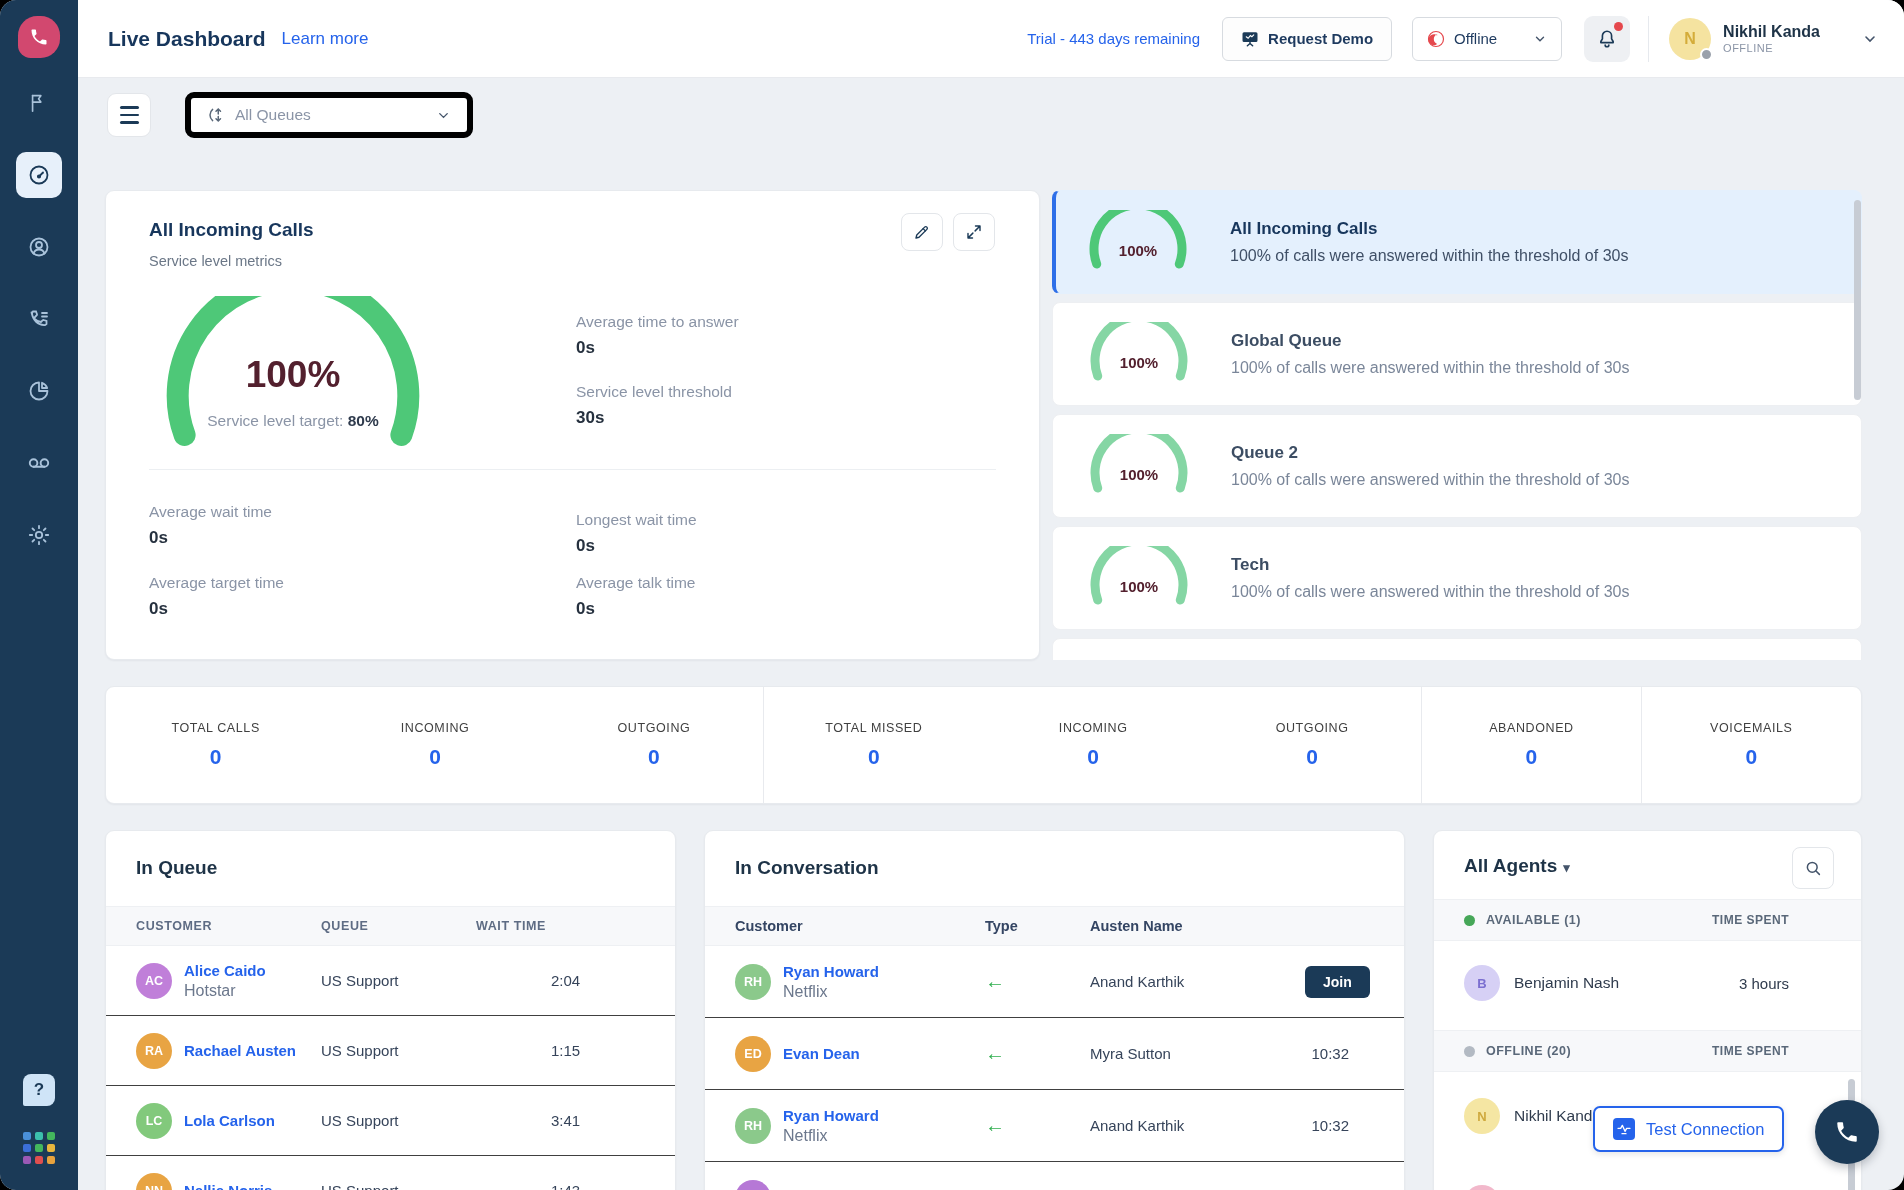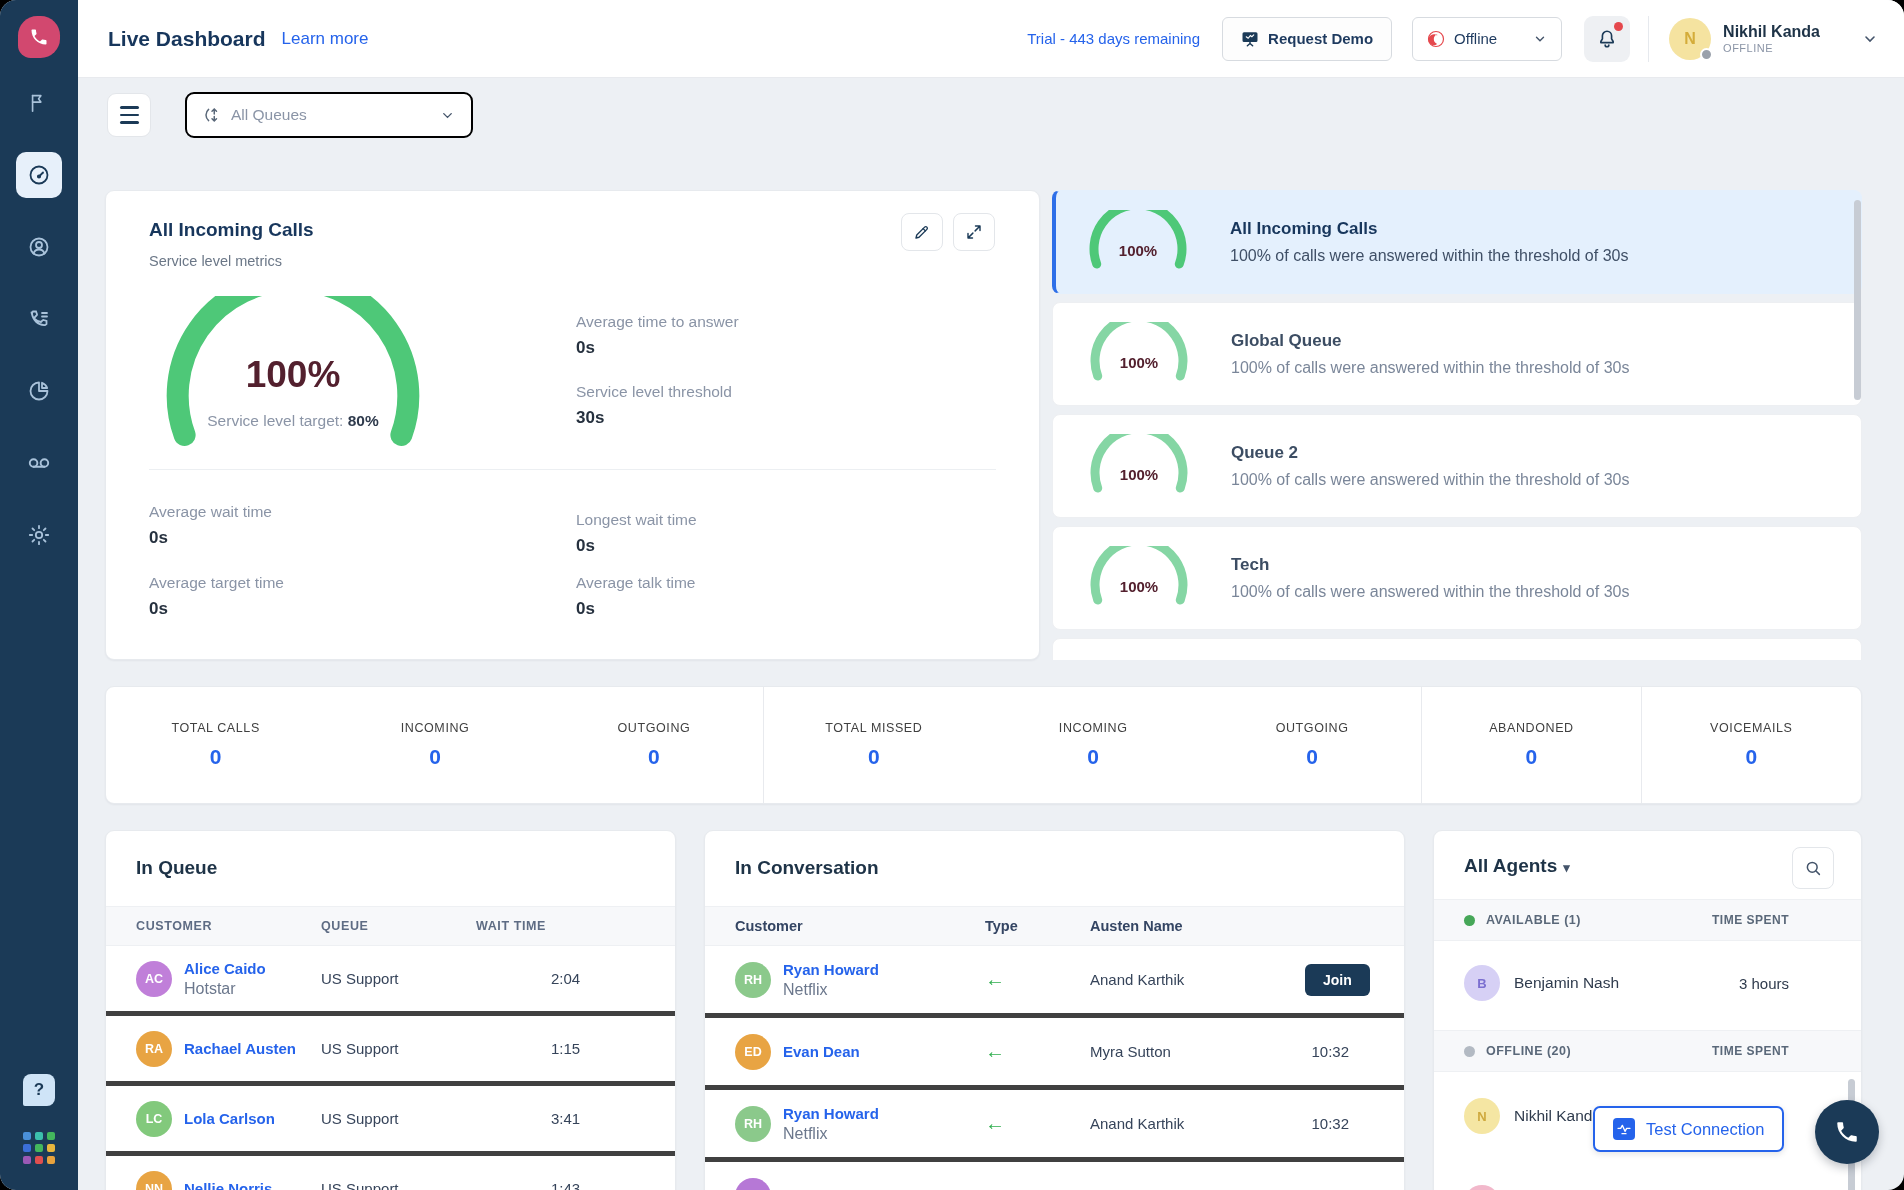--- a/index.html
+++ b/index.html
@@ -34,21 +34,21 @@
   .profile { display:flex; align-items:center; gap:12px; margin-right:26px; cursor:pointer; }
   .profile-avatar { position:relative; width:42px; height:42px; border-radius:50%; background:#f5e3a0; color:#d4ac3a; font-weight:bold; font-size:16px; display:flex; align-items:center; justify-content:center; }
   .presence-dot { position:absolute; right:-2px; bottom:-1px; width:13px; height:13px; border-radius:50%; background:#9aa1ab; border:2px solid #fff; }
   .profile-name { font-size:16px; font-weight:600; color:#1e3347; line-height:1.15; }
   .profile-status { font-size:11px; letter-spacing:.5px; color:#8a94a6; }
 
   
   .filterbar { position:absolute; left:185px; top:92px; display:flex; gap:20px; }
   .hamburger { position:absolute; left:-78px; top:1px; width:44px; height:44px; background:#fff; border:1px solid #e3e6ea; border-radius:9px; display:flex; flex-direction:column; align-items:center; justify-content:center; gap:5px; cursor:pointer; }
   .hamburger i { display:block; width:19px; height:2.5px; background:#1b3a57; border-radius:2px; }
-  .select { display:flex; align-items:center; gap:10px; background:#fff; border:2px solid #000000; border-radius:9px; height:46px; padding:0 16px; font-size:15.5px; cursor:pointer; }
+  .select { display:flex; align-items:center; gap:10px; background:#fff; border:6px solid #000000; border-radius:9px; height:46px; padding:0 16px; font-size:15.5px; cursor:pointer; }
   .select .placeholder { color:#8a94a6; }
   .select .value { color:#1e3a5f; }
   .select-queues { width:288px; }
   .select-time { width:296px; }
   .select .caret { margin-left:auto; }
 
   
   .card { position:absolute; background:#fff; border:1px solid #e7eaee; border-radius:9px; box-shadow:0 1px 2px rgba(16,24,40,.05); }
 
   
@@ -92,21 +92,21 @@
 
   
   .card-inqueue { left:105px; top:830px; width:571px; height:420px; overflow:hidden; }
   .card-inconv  { left:704px; top:830px; width:701px; height:420px; overflow:hidden; }
   .card-agents  { left:1433px; top:830px; width:429px; height:420px; overflow:hidden; }
   .tbl-title { position:absolute; left:30px; top:26px; font-size:19px; font-weight:bold; color:#1e3347; }
   .thead { position:absolute; left:0; right:0; top:75px; height:40px; background:#f7f8fa; border-top:1px solid #eef0f3; border-bottom:1px solid #eef0f3; display:grid; align-items:center; padding:0 30px; }
   .thead.upper div { font-size:12.5px; font-weight:bold; letter-spacing:.6px; color:#5e6c84; }
   .thead.normal div { font-size:14.5px; font-weight:600; color:#344563; }
   .tbody { position:absolute; left:0; right:0; top:115px; }
-  .trow { display:grid; align-items:center; padding:0 30px; border-bottom:5px solid #404040; }
+  .trow { display:grid; align-items:center; padding:0 30px; border-bottom:1px solid #404040; }
   .grid-q { grid-template-columns:185px 155px 1fr; }
   .grid-c { grid-template-columns:250px 105px 215px 1fr; }
   .trow.h70 { height:70px; } .trow.h72 { height:72px; }
   .cust { display:flex; align-items:center; gap:12px; }
   .avatar { width:36px; height:36px; border-radius:50%; color:#fff; font-size:12.5px; font-weight:bold; display:flex; align-items:center; justify-content:center; flex:none; }
   .cust-name { font-size:15px; font-weight:600; color:#2563eb; text-decoration:none; cursor:pointer; display:block; }
   .cust-sub { font-size:16px; color:#6b778c; margin-top:3px; }
   .cust-sub:empty { display:none; }
   .cell-text { font-size:15px; color:#36445a; }
   .arrow-in { font-size:20px; font-weight:bold; color:#2fae4e; }

